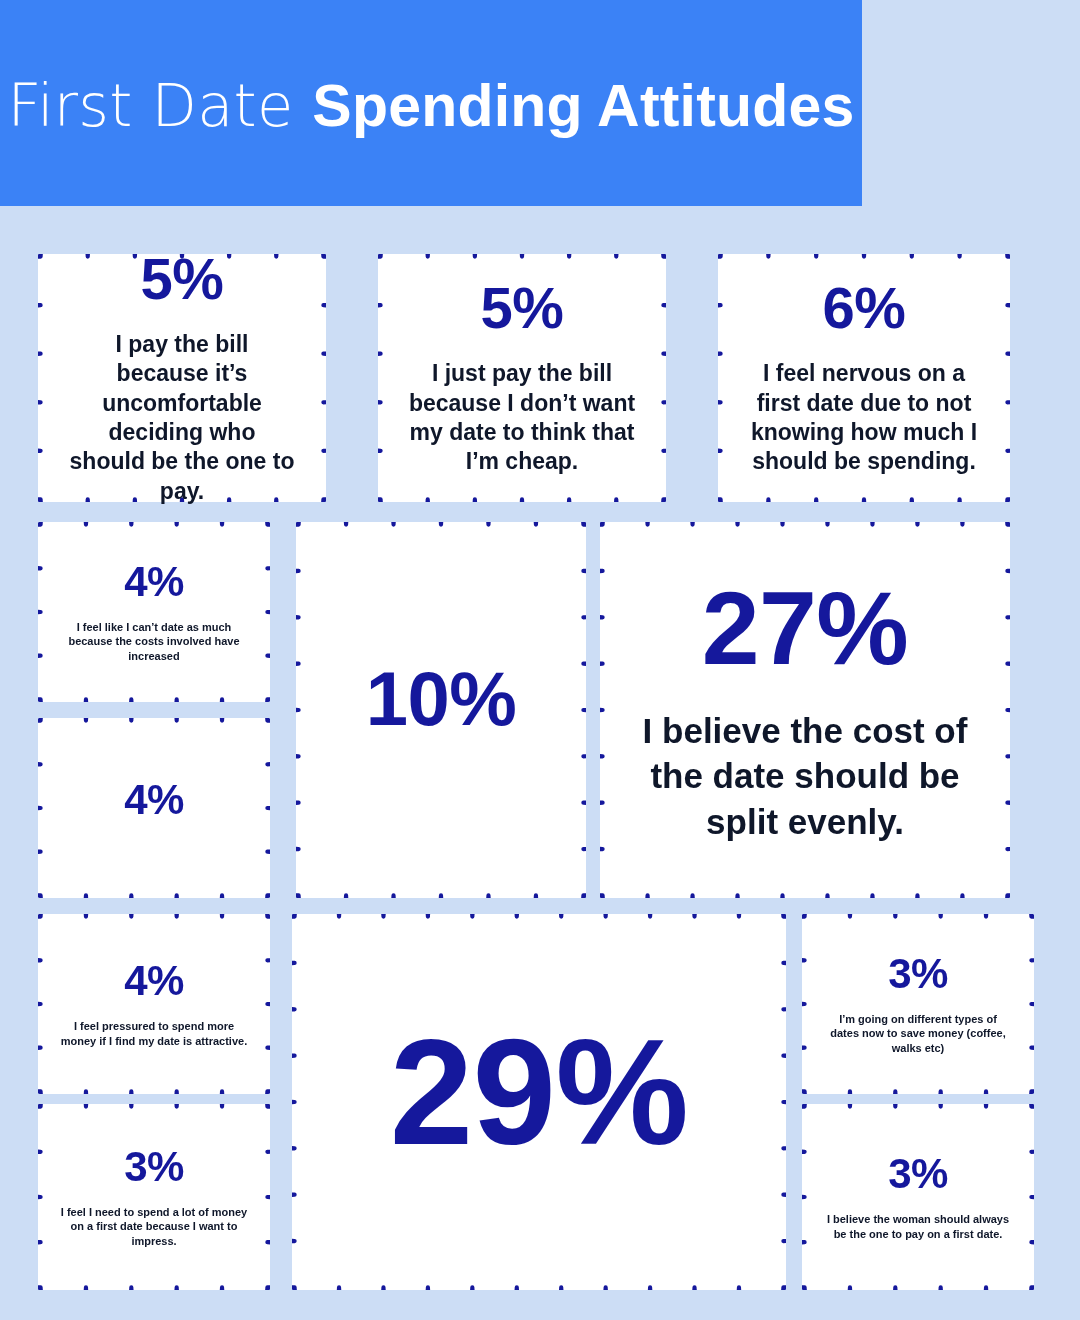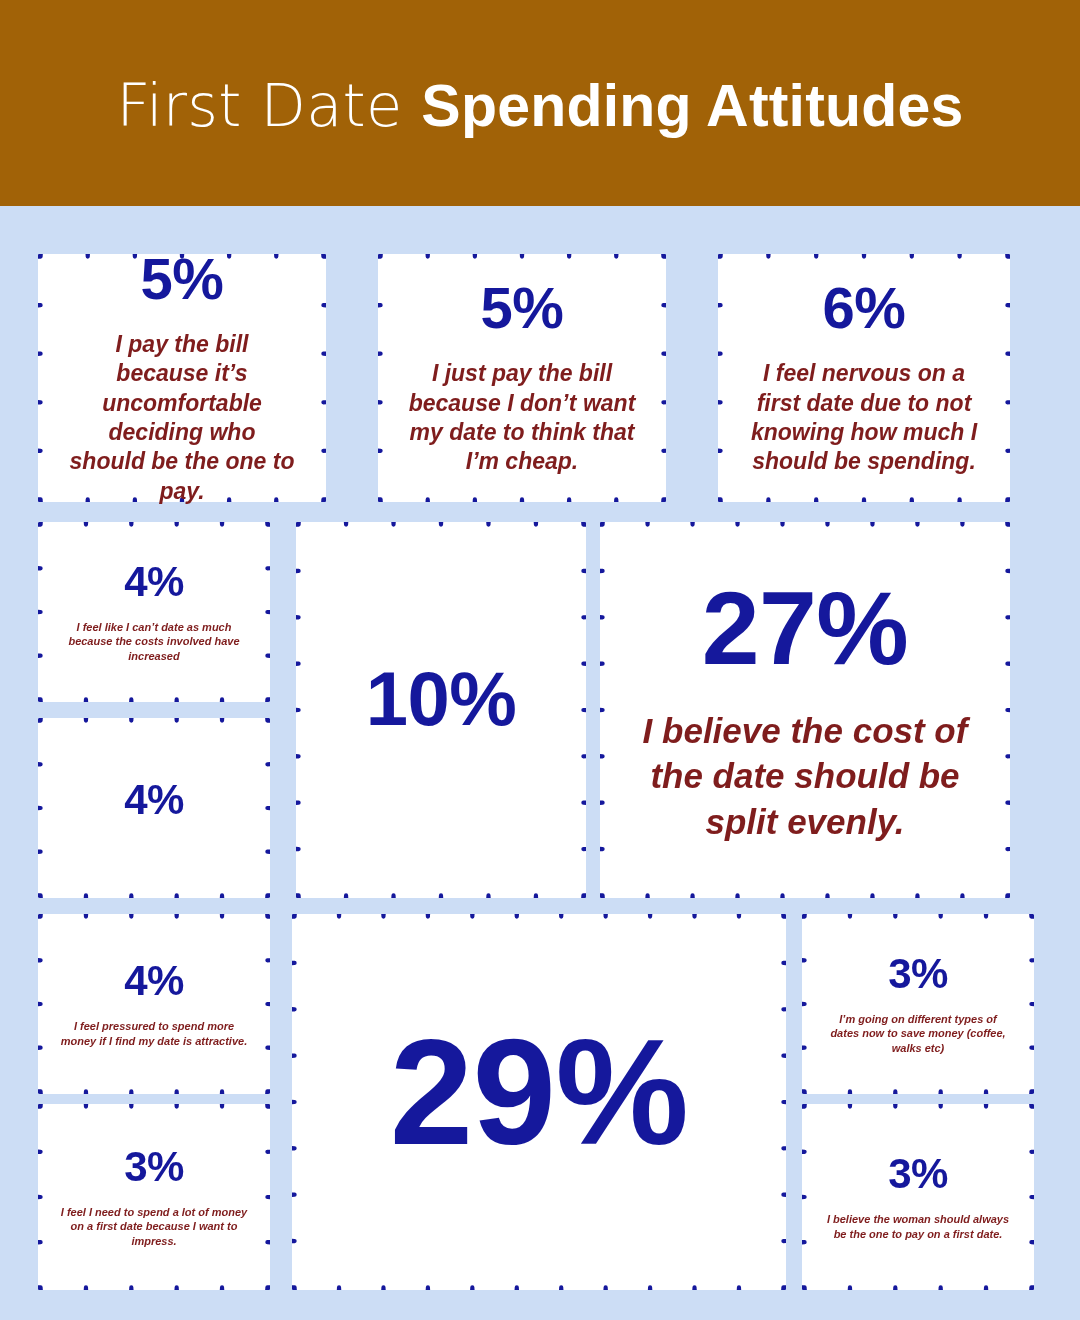--- a/index.html
+++ b/index.html
@@ -10,23 +10,23 @@
     width: 1080px;
     height: 1320px;
     background: #ccddf5;
     font-family: "Liberation Sans", sans-serif;
     overflow: hidden;
     position: relative;
   }
 
   
   #header {
-    width: 1080px;
+    width: 862px;
     height: 206px;
-    background: #a16207;
+    background: #3b82f6;
     display: flex;
     align-items: center;
     justify-content: center;
     box-sizing: border-box;
   }
   #header-title {
     color: #ffffff;
     font-size: 59px;
     letter-spacing: 0.2px;
     white-space: nowrap;
@@ -79,23 +79,22 @@
     color: #15189c;
   }
   .pct {
     font-weight: 700;
     line-height: 1;
     color: #15189c;
     letter-spacing: -0.5px;
   }
   .stmt {
     font-weight: 700;
-    color: #7f1d1d;
+    color: #0f172a;
     line-height: 1.2;
-    font-style: italic;
   }
 
   
   .sz-lg .pct   { font-size: 58px; margin-bottom: 22px; }
   .sz-lg .stmt  { font-size: 23px; line-height: 1.28; }
 
   .sz-sm .pct   { font-size: 42px; margin-bottom: 17px; }
   .sz-sm .stmt  { font-size: 11px; line-height: 1.3; }
 
   .sz-md .pct   { font-size: 76px; margin-bottom: 22px; }

